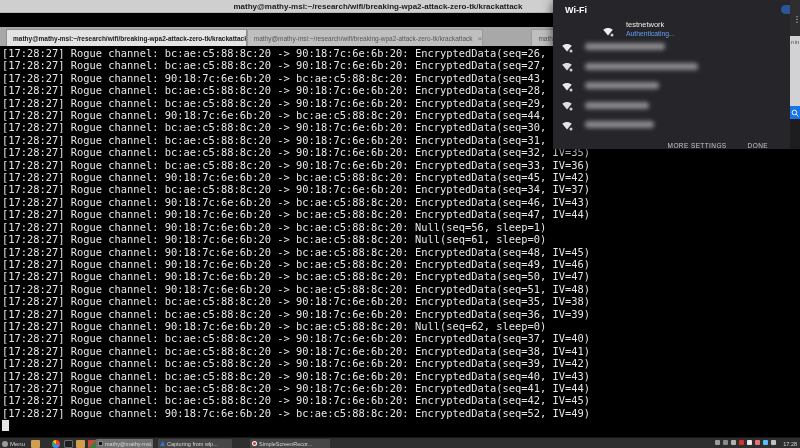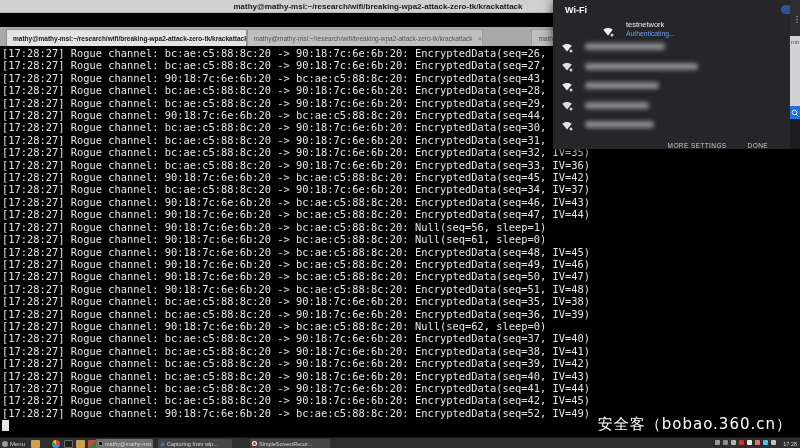--- a/index.html
+++ b/index.html
@@ -156,21 +156,20 @@
       <div class="tline">[17:28:27] Rogue channel: bc:ae:c5:88:8c:20 -&gt; 90:18:7c:6e:6b:20: EncryptedData(seq=37, IV=40)</div>
       <div class="tline">[17:28:27] Rogue channel: bc:ae:c5:88:8c:20 -&gt; 90:18:7c:6e:6b:20: EncryptedData(seq=38, IV=41)</div>
       <div class="tline">[17:28:27] Rogue channel: bc:ae:c5:88:8c:20 -&gt; 90:18:7c:6e:6b:20: EncryptedData(seq=39, IV=42)</div>
       <div class="tline">[17:28:27] Rogue channel: bc:ae:c5:88:8c:20 -&gt; 90:18:7c:6e:6b:20: EncryptedData(seq=40, IV=43)</div>
       <div class="tline">[17:28:27] Rogue channel: bc:ae:c5:88:8c:20 -&gt; 90:18:7c:6e:6b:20: EncryptedData(seq=41, IV=44)</div>
       <div class="tline">[17:28:27] Rogue channel: bc:ae:c5:88:8c:20 -&gt; 90:18:7c:6e:6b:20: EncryptedData(seq=42, IV=45)</div>
       <div class="tline">[17:28:27] Rogue channel: 90:18:7c:6e:6b:20 -&gt; bc:ae:c5:88:8c:20: EncryptedData(seq=52, IV=49)</div>
     </div>
   <div class="cursor" style="position:absolute; left:2px; top:419px;"></div>
 
-  <div class="watermark">安全客（bobao.360.cn）</div>
 
   <div class="wifi-panel">
     <div class="wp-header">
       <span class="wp-title">Wi-Fi</span>
       <div class="toggle">
           <div class="knob"></div>
         </div>
     </div>
 
     <div class="net-row first">

